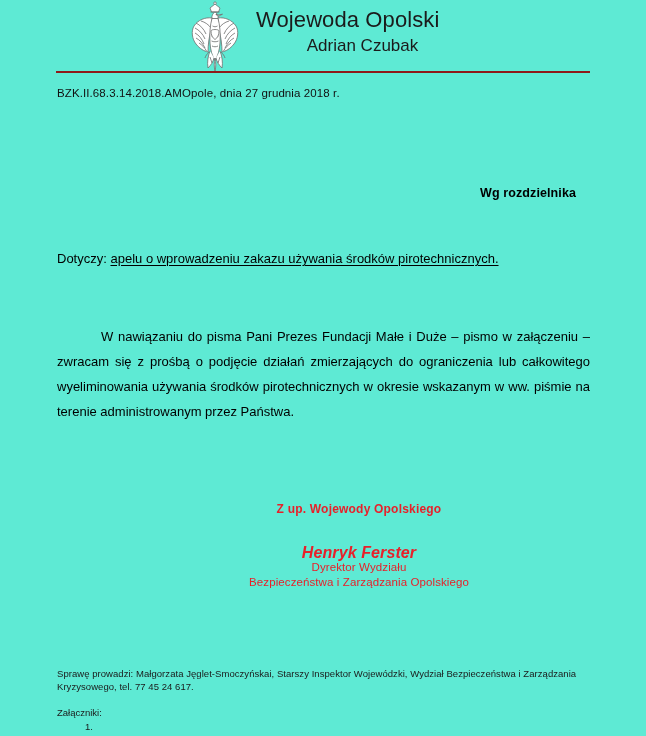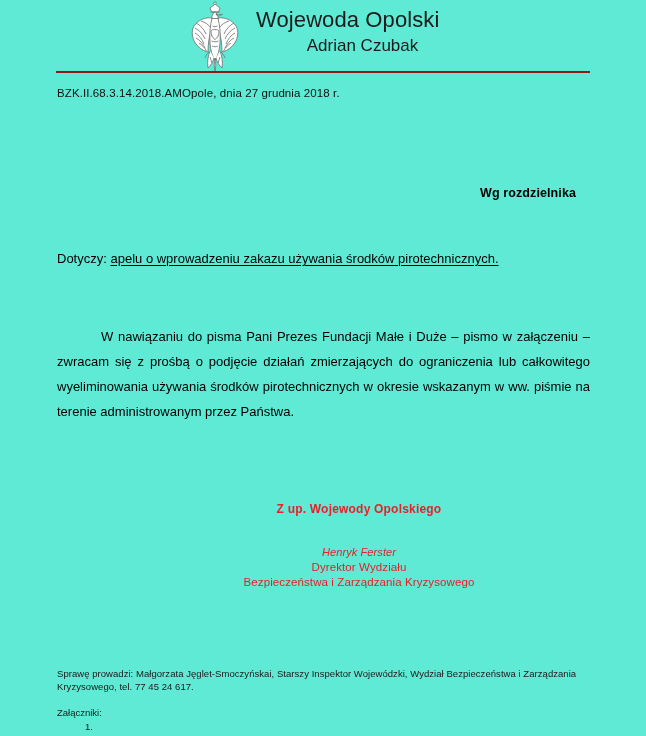--- a/index.html
+++ b/index.html
@@ -160,23 +160,23 @@
     line-height: 16px;
     margin-left: 128px;
     letter-spacing: 0.2px;
   }
   .sig-names {
     margin-top: 28px;
     margin-left: 128px;
     line-height: 15px;
   }
   .sig-person {
-    font-size: 11px;
+    font-size: 16px;
     font-style: italic;
-    font-weight: normal;
+    font-weight: bold;
     letter-spacing: 0.1px;
   }
   .sig-role1,
   .sig-role2 {
     font-size: 11.5px;
     letter-spacing: 0.1px;
   }
 
   
   .footer-case {
@@ -288,21 +288,21 @@
 
   <div class="body-text">
     <p>W nawiązaniu do pisma Pani Prezes Fundacji Małe i Duże – pismo w załączeniu – zwracam się z prośbą o podjęcie działań zmierzających do ograniczenia lub całkowitego wyeliminowania używania środków pirotechnicznych w okresie wskazanym w ww. piśmie na terenie administrowanym przez Państwa.</p>
   </div>
 
   <div class="sig-block">
     <div class="sig-authority">Z up. Wojewody Opolskiego</div>
     <div class="sig-names">
       <div class="sig-person">Henryk Ferster</div>
       <div class="sig-role1">Dyrektor Wydziału</div>
-      <div class="sig-role2">Bezpieczeństwa i Zarządzania Kryzysowego</div>
+      <div class="sig-role2">Bezpieczeństwa i Zarządzania Opolskiego</div>
     </div>
   </div>
 
   <div class="footer-case">Sprawę prowadzi: Małgorzata Jęglet-Smoczyńskai, Starszy Inspektor Wojewódzki, Wydział Bezpieczeństwa i Zarządzania Kryzysowego, tel. 77 45 24 617.</div>
 
   <div class="attachments">
     <div class="att-title">Załączniki:</div>
     <div class="att-item">
       <span class="att-num">1.</span>
     </div>

